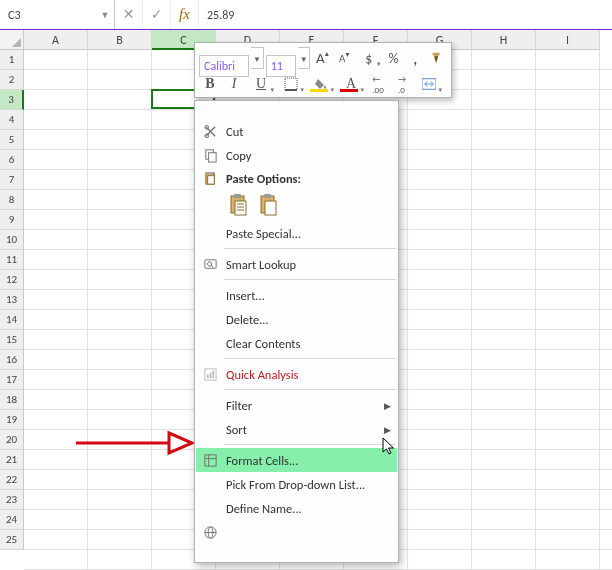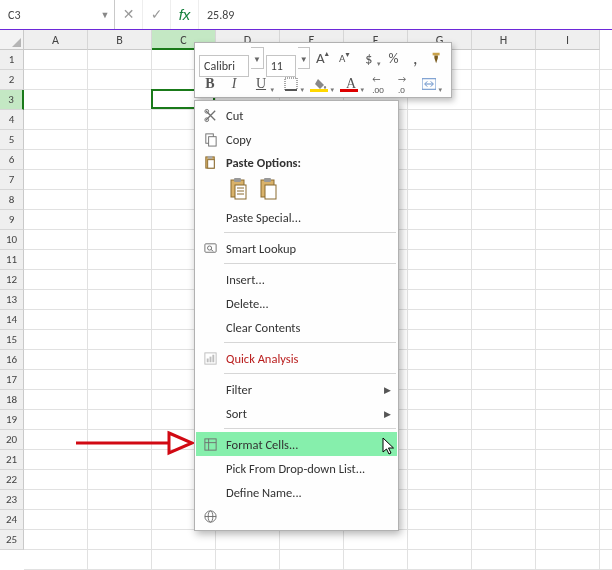--- a/index.html
+++ b/index.html
@@ -56,21 +56,21 @@
   .fb-btn {
     width: 28px;
     height: 100%;
     display: flex;
     align-items: center;
     justify-content: center;
     color: #9a9a9a;
     font-size: 14px;
     border-right: 1px solid #eee;
   }
-  .fb-btn.fx { font-style: italic; color: #15803d; font-family: Liberation Sans, sans-serif; font-size: 15px; }
+  .fb-btn.fx { font-style: italic; color: #a16207; font-family: Liberation Serif, serif; font-size: 15px; }
   .formula-input {
     flex: 1;
     border: none;
     outline: none;
     padding: 0 8px;
     font: inherit;
     color: #444;
     background: #fff;
   }
 
@@ -180,21 +180,21 @@
     box-shadow: 2px 3px 6px rgba(0,0,0,.25);
     padding: 2px 4px;
     z-index: 20;
   }
   .mt-row { display: flex; align-items: center; height: 26px; gap: 2px; }
   .mt-font {
     height: 22px;
     border: 1px solid #c4c4c4;
     font: inherit;
     padding: 0 4px;
-    color: #404040;
+    color: #8b5cf6;
     margin-top: 15px;
   }
   .mt-font.name { width: 50px; }
   .mt-font.size { width: 30px; text-align:left; }
   .dd-caret { width: 14px; font-size: 8px; color: #666; text-align:center; border:1px solid #c4c4c4; height:22px; line-height:22px; border-left:none; }
   .mt-ico {
     width: 22px; height: 22px;
     display: flex; align-items: center; justify-content: center;
     font-size: 14px; color: #555;
   }
@@ -210,21 +210,21 @@
   .paint-brush svg, .borders svg, .merge svg { width:14px; height:14px; }
 
   
   .ctx-menu {
     position: absolute;
     left: 194px; top: 100px;
     width: 205px;
     background: #fefefe;
     border: 1px solid #b1b1b1;
     box-shadow: 2px 3px 8px rgba(0,0,0,.3);
-    padding: 2px 1px;
+    padding: 18px 1px;
     z-index: 20;
     font-size: 12.5px;
     color: #333;
   }
   .mi {
     display: flex;
     align-items: center;
     height: 24px;
     padding: 0 6px 0 2px;
     position: relative;

